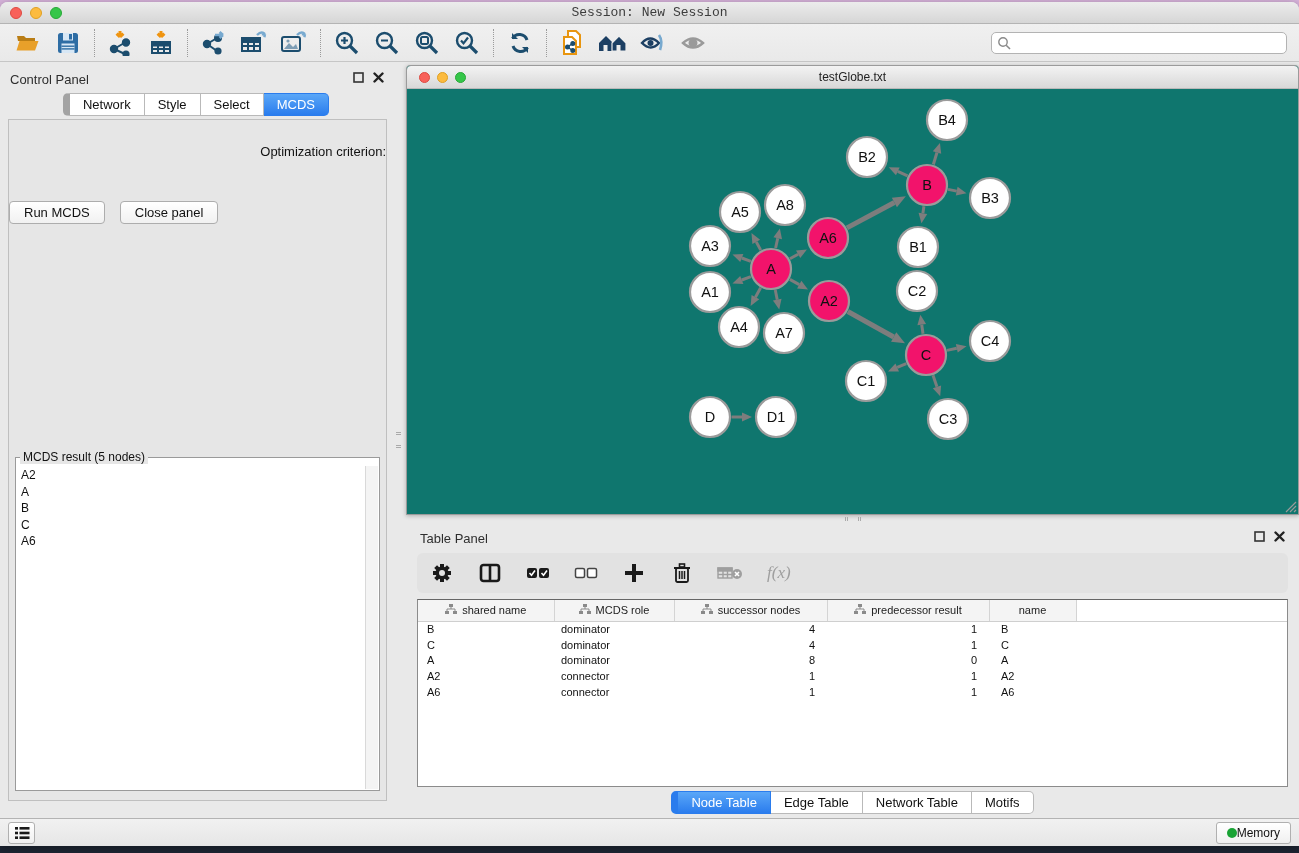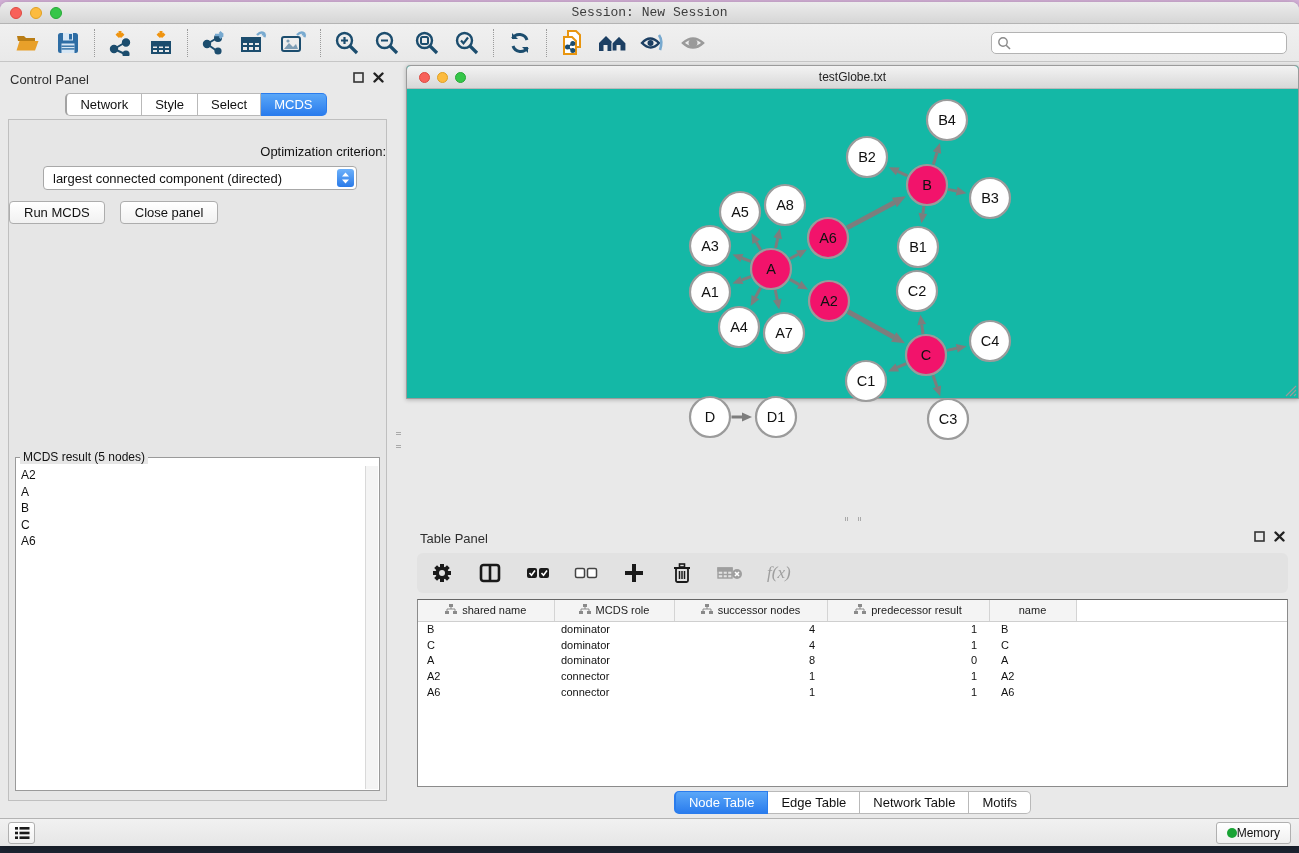--- a/index.html
+++ b/index.html
@@ -35,21 +35,21 @@
   
   .main { position:absolute; top:61px; left:0; right:0; bottom:28px; }
   .control-panel { position:absolute; left:0; top:0; width:392px; height:100%;
     background:#e9e9e9; }
   .cp-header { position:relative; height:30px; padding:9px 10px 0 10px;
     font-size:13px; color:#2e2e2e; }
   .win-btns { position:absolute; right:8px; top:9px; display:flex; gap:9px; align-items:center; }
   .tabs { display:flex; justify-content:center; }
   .tab { background:#fff; border:1px solid #b9b9b9; border-left:none;
     padding:3px 13px 4px 13px; font-size:13px; color:#111; height:23px; }
-  .tab:first-child { border-left:2px solid #a3a3a3; border-radius:5px 0 0 5px; }
+  .tab:first-child { border-left:7px solid #a3a3a3; border-radius:5px 0 0 5px; }
   .tab:last-child { border-radius:0 5px 5px 0; }
   .tab.active { background:linear-gradient(#5aa7f8,#2a7ced); color:#fff; border-color:#2a7ced; }
   .cp-content { position:absolute; left:8px; right:5px; top:56px; height:682px;
     background:#e6e6e6; border:1px solid #bfbfbf; }
   .opt-label { margin-top:24px; text-align:right; font-size:13px; color:#111; }
   .dropdown { position:absolute; left:34px; width:314px; top:46px; height:24px;
     background:#fff; border:1px solid #a8a8a8; border-radius:4px;
     display:flex; align-items:center; font-size:13px; color:#111; padding-left:9px; }
   .dd-stepper { position:absolute; right:2px; top:2px; width:17px; height:18px;
     border-radius:3px; background:linear-gradient(#6db1fa,#2a7ae8);
@@ -67,22 +67,22 @@
     font-size:12px; color:#111; line-height:16.5px; padding:1px 0 0 4px; overflow:hidden; }
   .scroll-track { position:absolute; right:1px; top:2px; bottom:1px; width:13px;
     background:#f4f4f4; border-left:1px solid #d9d9d9; }
 
   .v-splitter { position:absolute; left:392px; top:0; width:14px; height:100%; }
   .grip-dots { position:absolute; left:4px; top:50%; margin-top:-9px; width:5px; height:16px;
     border-top:3px double #aaa; border-bottom:3px double #aaa; }
 
   
   .right-area { position:absolute; left:406px; right:0; top:0; bottom:0; background:#e9e9e9; }
-  .net-window { position:absolute; left:0; right:0; top:2px; height:334px;
-    background:#14b8a6; border:1px solid #9b9b9b; border-radius:4px 4px 0 0;
+  .net-window { position:absolute; left:0; right:0; top:2px; height:450px;
+    background:#0f766e; border:1px solid #9b9b9b; border-radius:4px 4px 0 0;
     box-shadow:0 1px 4px rgba(0,0,0,.25); }
   .net-titlebar { position:relative; height:23px;
     background:linear-gradient(#f3f3f3,#d8d8d8); border-bottom:1px solid #b9b9b9;
     border-radius:4px 4px 0 0; }
   .net-lights { position:absolute; left:12px; top:6px; display:flex; gap:7px; }
   .light.sm { width:11px; height:11px; }
   .net-title { display:block; text-align:center; line-height:23px; font-size:12px; color:#222; }
   #net-svg { display:block; width:889px; height:424px; }
   .resize-grip { position:absolute; right:1px; bottom:1px; }
 
@@ -316,29 +316,20 @@
         </span>
       </div>
       <div class="tabs" id="cp-tabs">
             <div class="tab">Network</div>
             <div class="tab">Style</div>
             <div class="tab">Select</div>
             <div class="tab active">MCDS</div>
           </div>
       <div class="cp-content">
         <div class="opt-label">Optimization criterion:</div>
-        <div class="dropdown">
-          <span>largest connected component (directed)</span>
-          <span class="dd-stepper">
-            <svg width="9" height="12" viewBox="0 0 9 12">
-              <path d="M4.5 0.5 L8 4.5 H1 Z" fill="#fff"></path>
-              <path d="M4.5 11.5 L8 7.5 H1 Z" fill="#fff"></path>
-            </svg>
-          </span>
-        </div>
         <div class="btn-row">
           <button class="mac-btn">Run MCDS</button>
           <button class="mac-btn">Close panel</button>
         </div>
         <fieldset class="result-box">
           <legend>MCDS result (5 nodes)</legend>
           <div class="result-list" id="mcds-list">
                 <div>A2</div>
                 <div>A</div>
                 <div>B</div>

